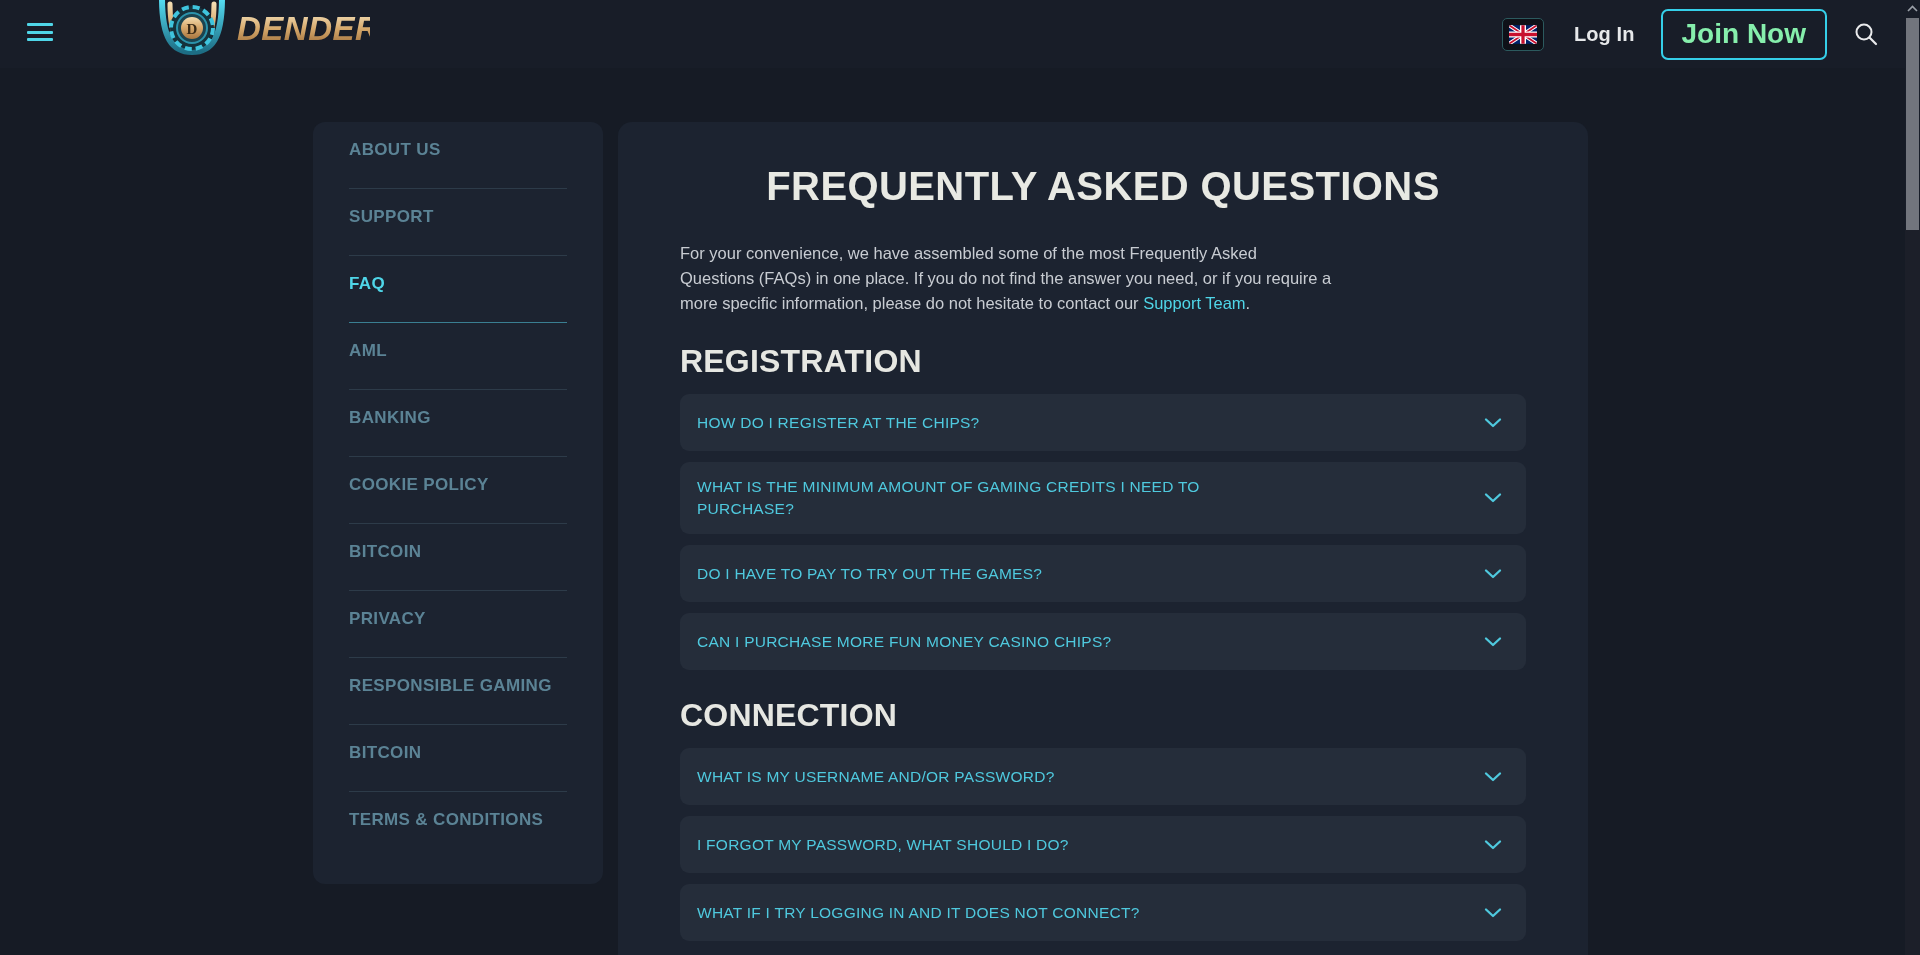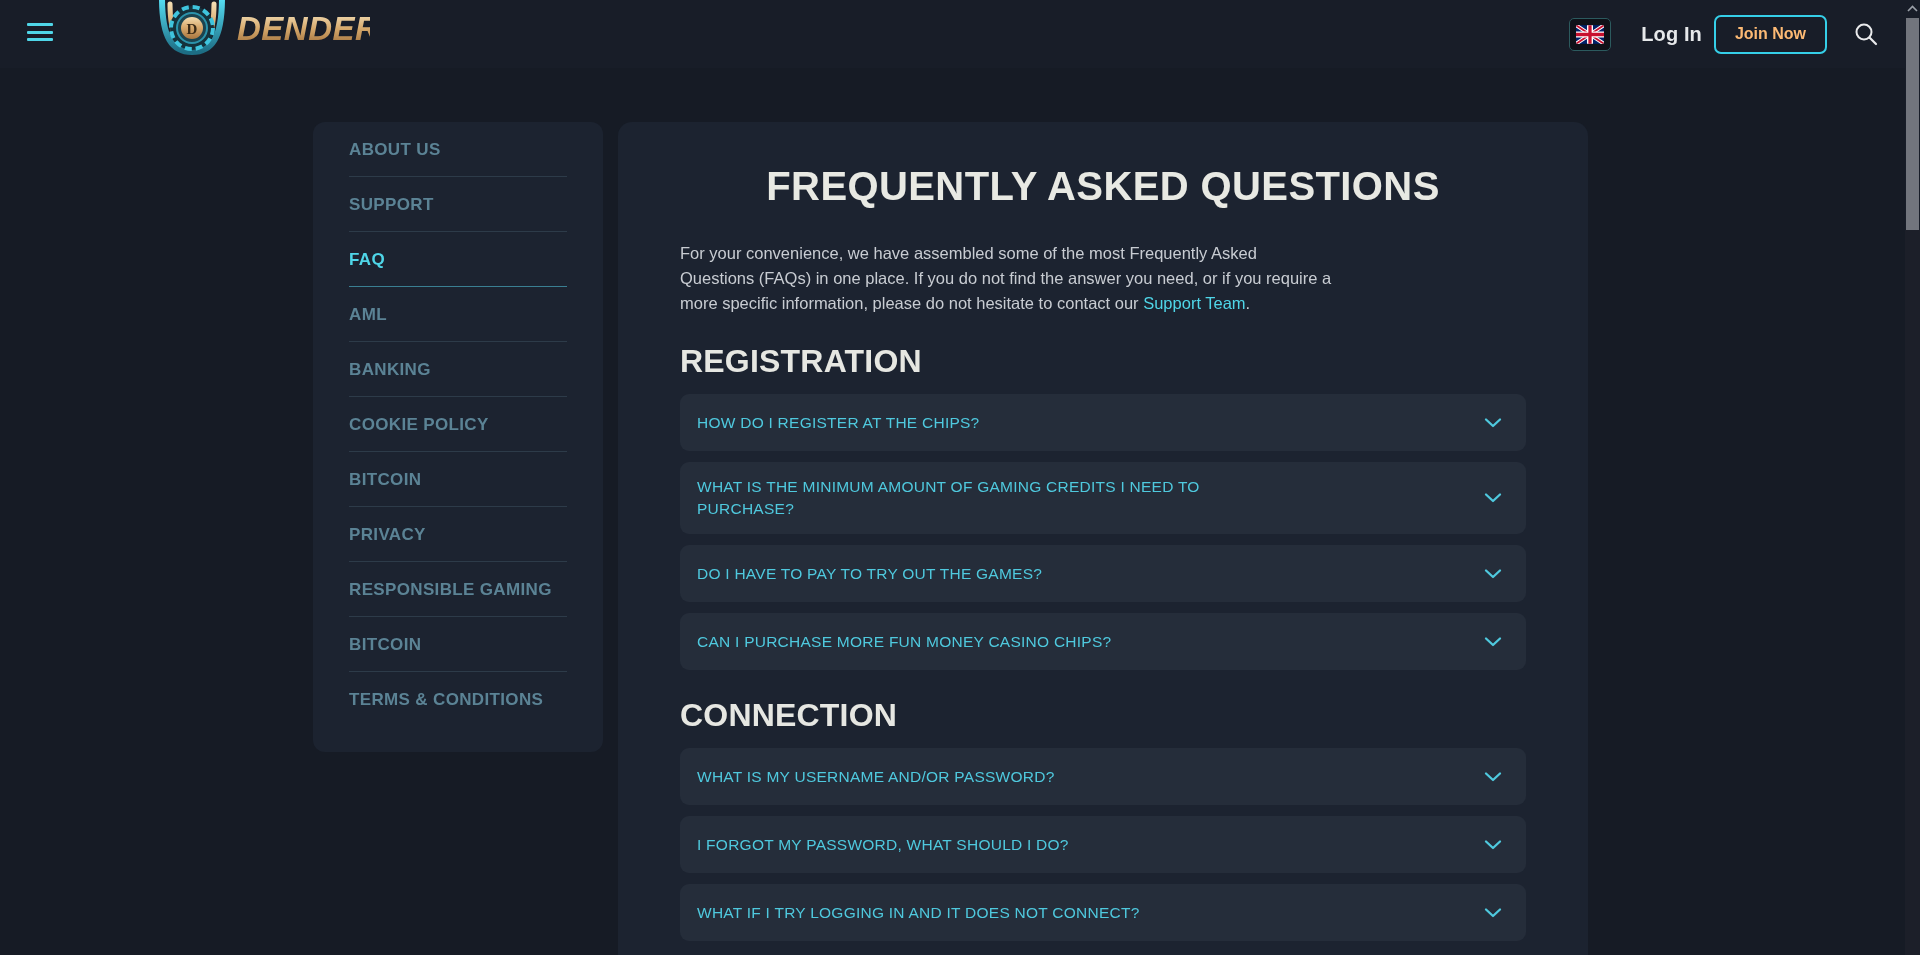--- a/index.html
+++ b/index.html
@@ -80,31 +80,31 @@
   }
   .flag-btn svg { display:block; border-radius:2px; }
 
   .login-link {
     color: #e6e8ea;
     font-size: 20px;
     font-weight: 600;
     letter-spacing: .1px;
     text-decoration: none;
     cursor: pointer;
-    margin-right: 12px;
+    margin-right: 26px;
     white-space: nowrap;
   }
 
   .join-btn {
     border: 2px solid #35cfe8;
     border-radius: 7px;
-    color: #fdba74;
+    color: #86efac;
     background: transparent;
     font-family: "Liberation Sans", sans-serif;
-    font-size: 16px;
+    font-size: 28px;
     font-weight: 700;
     padding: 9px 19px 10px;
     cursor: pointer;
     white-space: nowrap;
     margin-right: 26px;
     line-height: 1;
   }
 
   .search-icon {
     width: 26px;
@@ -159,21 +159,21 @@
     position: absolute;
     left: 313px;
     top: 54px;
     width: 290px;
     background: #1c2330;
     border-radius: 12px;
     padding: 0 0 26px 0;
   }
   .side-item {
     margin: 0 36px;
-    padding: 18px 0 16px 0;
+    padding: 18px 0 28px 0;
     border-bottom: 1px solid #2d3b49;
     color: #5b8395;
     font-size: 17px;
     font-weight: 700;
     letter-spacing: .35px;
     cursor: pointer;
     white-space: nowrap;
   }
   .side-item:last-child { border-bottom: none; }
   .side-item.active { color: #4fd6e8; }

